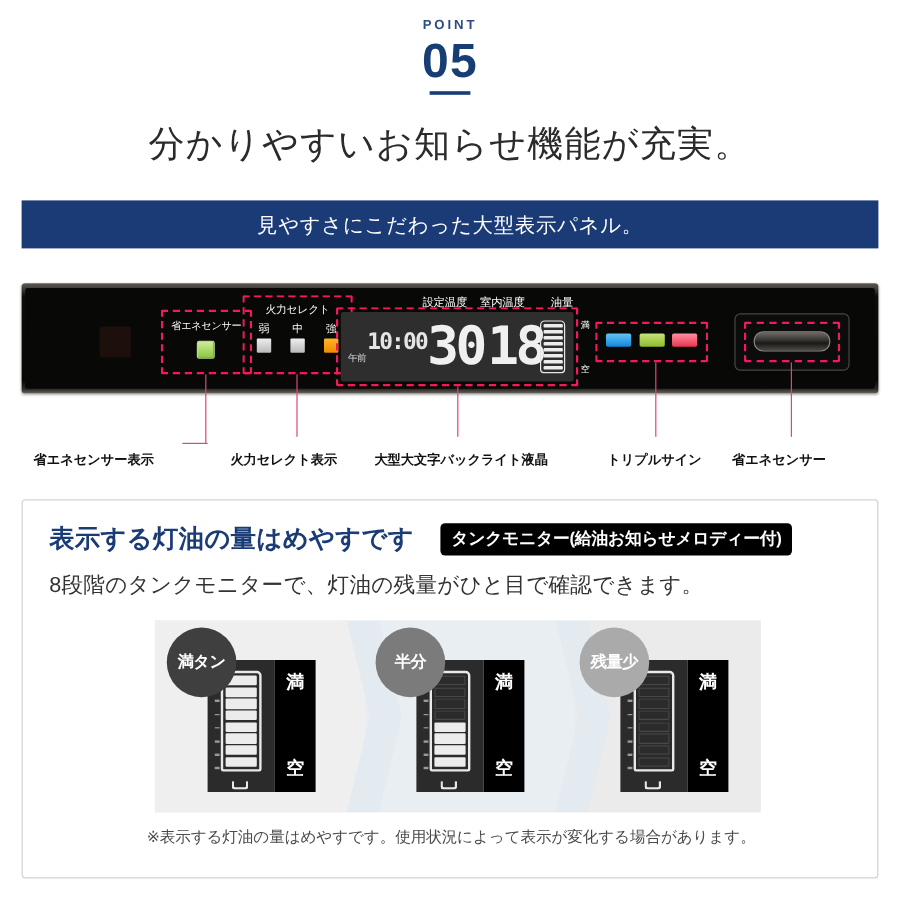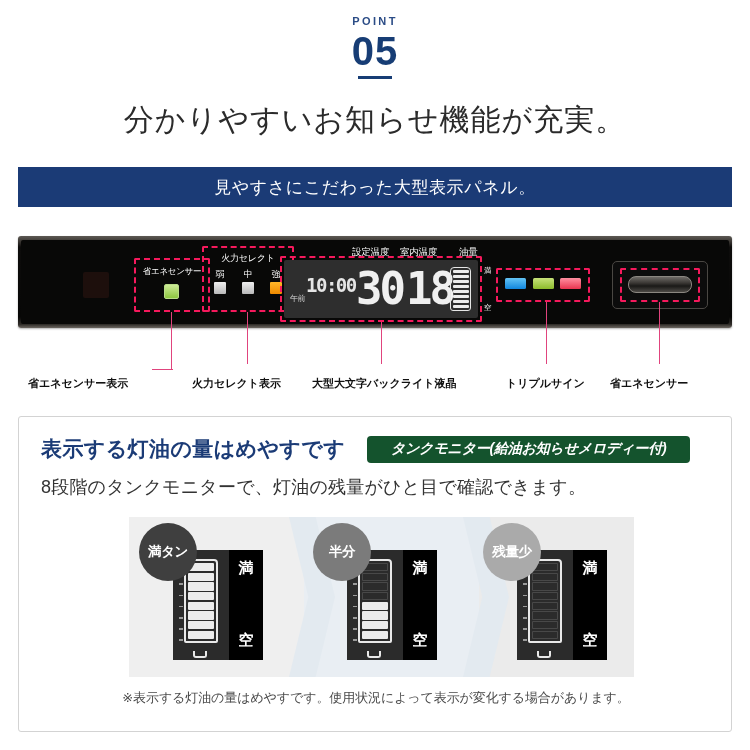--- a/index.html
+++ b/index.html
@@ -162,22 +162,22 @@
   .tank-card {
     position: absolute; left: 18px; top: 416px;
     width: 714px; height: 316px;
     background: #fff; border: 1px solid #d3d3d3; border-radius: 3px;
   }
   .tank-head-row { position: absolute; left: 22px; top: 18px; display: flex; align-items: center; gap: 22px; }
   .tank-head {
     font-size: 21px; font-weight: 700; color: #1b3b76; letter-spacing: .4px;
   }
   .tank-chip {
-    background: #14532d; color: #fff; font-size: 14px; font-weight: 700;
-    padding: 4px 24px 5px; border-radius: 4px; letter-spacing: -.2px; white-space: nowrap; font-style: italic;
+    background: #000000; color: #fff; font-size: 14px; font-weight: 700;
+    padding: 4px 9px 5px; border-radius: 4px; letter-spacing: -.2px; white-space: nowrap;
   }
   .tank-sub {
     position: absolute; left: 22px; top: 58px;
     font-size: 18px; color: #333; letter-spacing: .2px;
   }
 
   .tank-strip {
     position: absolute; left: 110px; top: 100px;
     width: 505px; height: 160px;
     background: #efefef; overflow: hidden;

